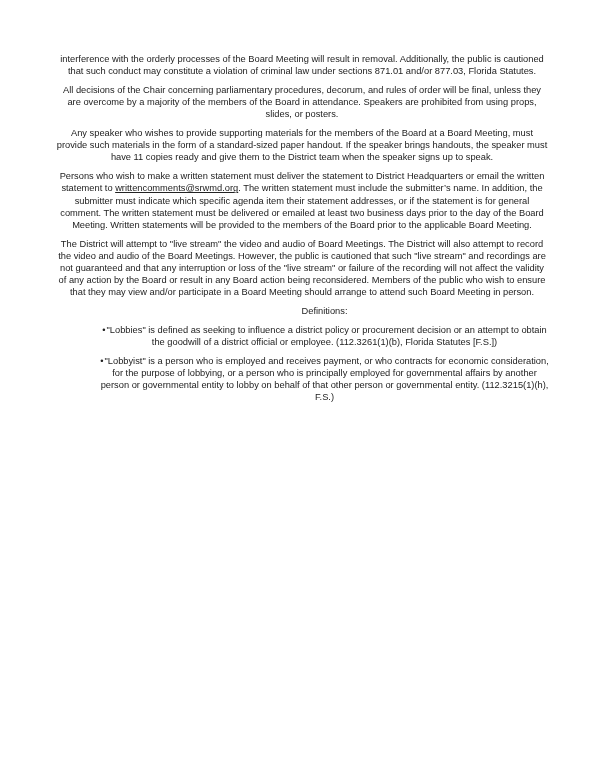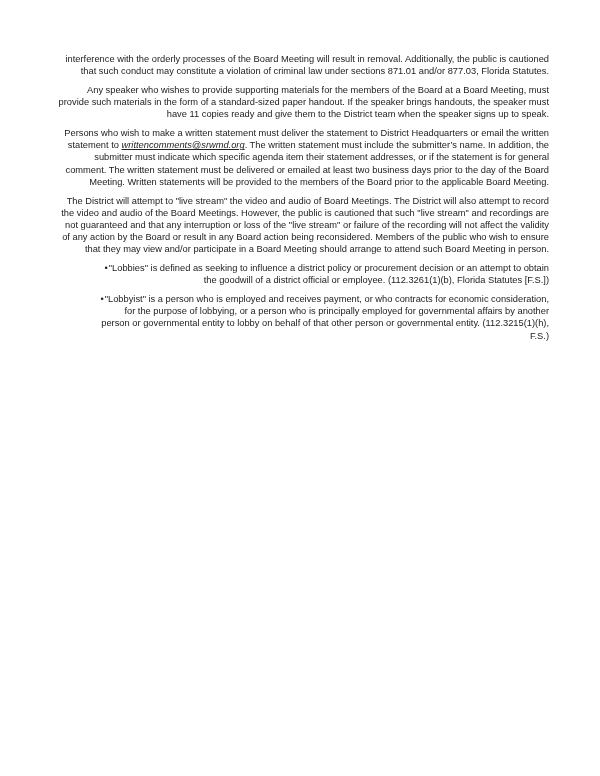--- a/index.html
+++ b/index.html
@@ -16,56 +16,57 @@
     color: #222222;
     overflow: hidden;
   }
   .content {
     position: absolute;
     top: 53px;
     left: 55px;
     width: 494px;
     font-size: 9.3px;
     line-height: 12.2px;
-    text-align: right;
+    text-align: center;
   }
   .para {
     margin: 0 0 6.5px 0;
   }
   .email-link {
-    font-style: italic;
     text-decoration: underline;
     color: #222222;
     cursor: pointer;
   }
   .indent-block {
     margin-left: 45px;
   }
   .bullet-marker {
     margin-right: 1px;
   }
 </style>
 </head>
 <body>
 
 <div class="page">
   <div class="content">
 
     <p class="para">interference with the orderly processes of the Board Meeting will result in removal. Additionally, the public is cautioned that such conduct may constitute a violation of criminal law under sections 871.01 and/or 877.03, Florida Statutes.</p>
 
+    <p class="para">All decisions of the Chair concerning parliamentary procedures, decorum, and rules of order will be final, unless they are overcome by a majority of the members of the Board in attendance. Speakers are prohibited from using props, slides, or posters.</p>
 
     <p class="para">Any speaker who wishes to provide supporting materials for the members of the Board at a Board Meeting, must provide such materials in the form of a standard-sized paper handout. If the speaker brings handouts, the speaker must have 11 copies ready and give them to the District team when the speaker signs up to speak.</p>
 
     <p class="para"><span>Persons who wish to make a written statement must deliver the statement to District Headquarters or email the written statement to </span><a class="email-link">writtencomments@srwmd.org</a><span>. The written statement must include the submitter’s name. In addition, the submitter must indicate which specific agenda item their statement addresses, or if the statement is for general comment. The written statement must be delivered or emailed at least two business days prior to the day of the Board Meeting. Written statements will be provided to the members of the Board prior to the applicable Board Meeting.</span></p>
 
     <p class="para">The District will attempt to "live stream" the video and audio of Board Meetings. The District will also attempt to record the video and audio of the Board Meetings. However, the public is cautioned that such "live stream" and recordings are not guaranteed and that any interruption or loss of the "live stream" or failure of the recording will not affect the validity of any action by the Board or result in any Board action being reconsidered. Members of the public who wish to ensure that they may view and/or participate in a Board Meeting should arrange to attend such Board Meeting in person.</p>
 
 
     <div class="indent-block">
 
+      <p class="para">Definitions:</p>
 
       <p class="para"><span class="bullet-marker">•</span><span>"Lobbies" is defined as seeking to influence a district policy or procurement decision or an attempt to obtain the goodwill of a district official or employee. (112.3261(1)(b), Florida Statutes [F.S.])</span></p>
 
       <p class="para"><span class="bullet-marker">•</span><span>"Lobbyist" is a person who is employed and receives payment, or who contracts for economic consideration, for the purpose of lobbying, or a person who is principally employed for governmental affairs by another person or governmental entity to lobby on behalf of that other person or governmental entity. (112.3215(1)(h), F.S.)</span></p>
 
     </div>
 
   </div>
 </div>
 

